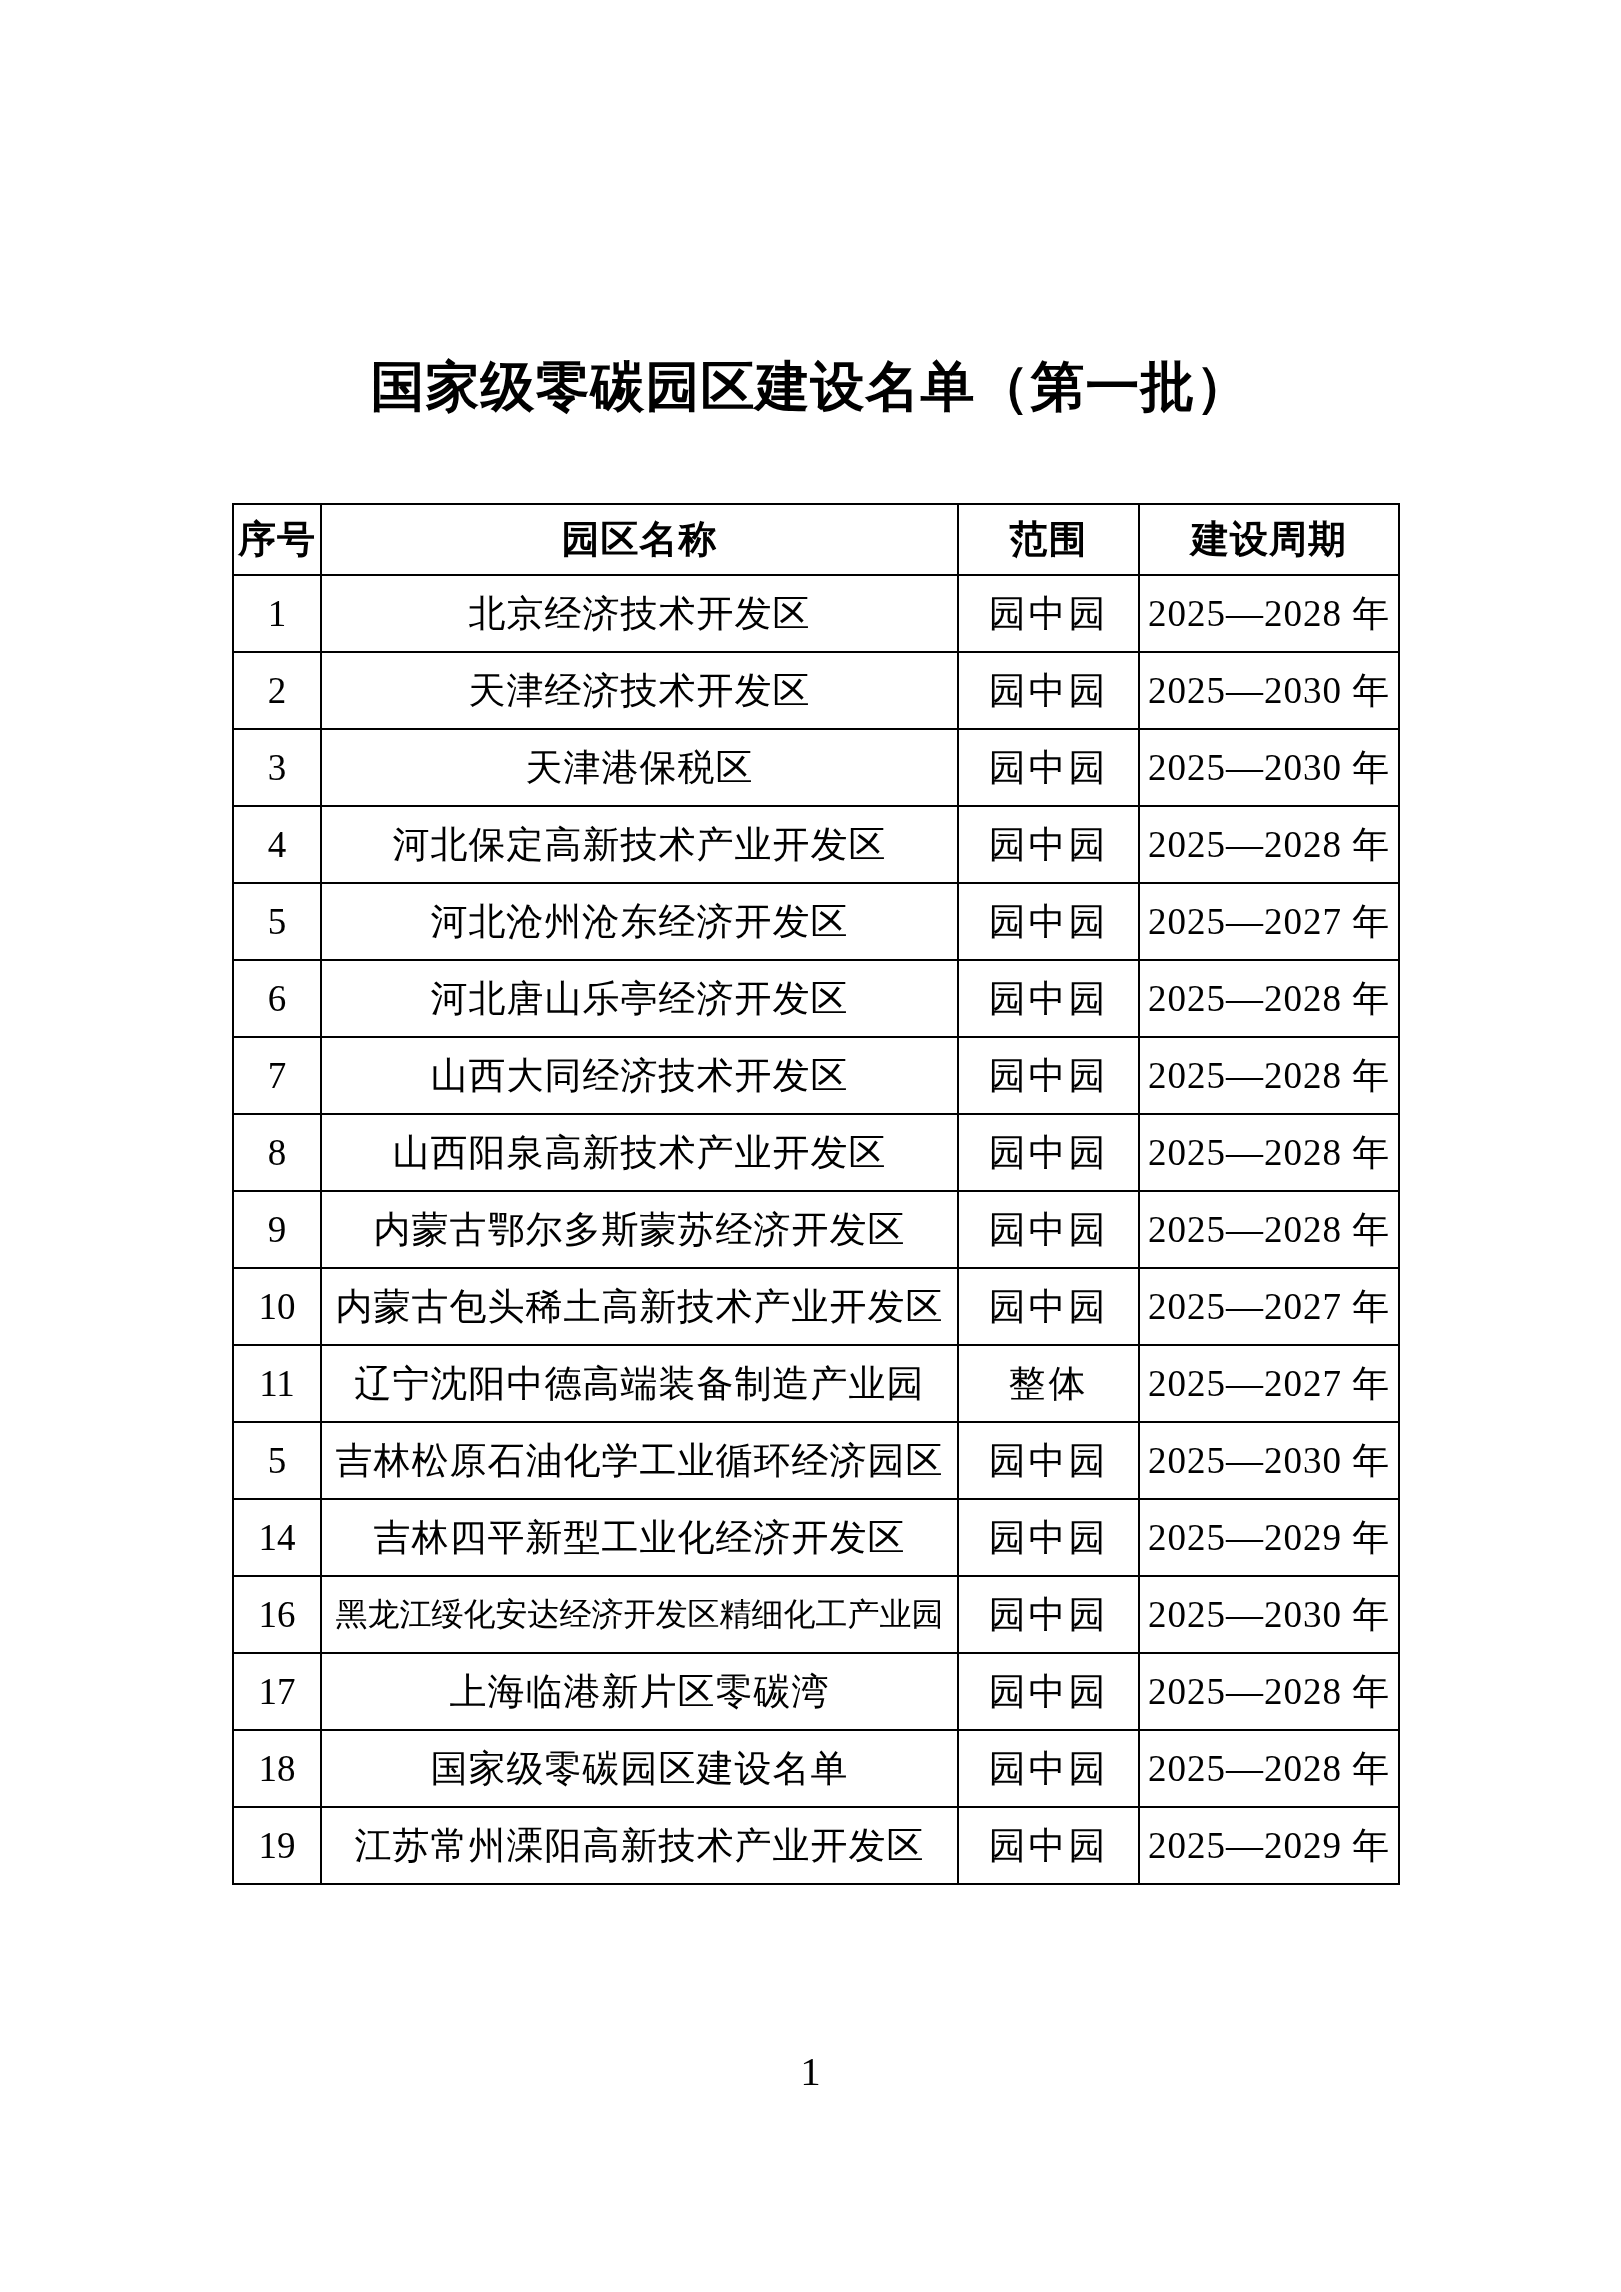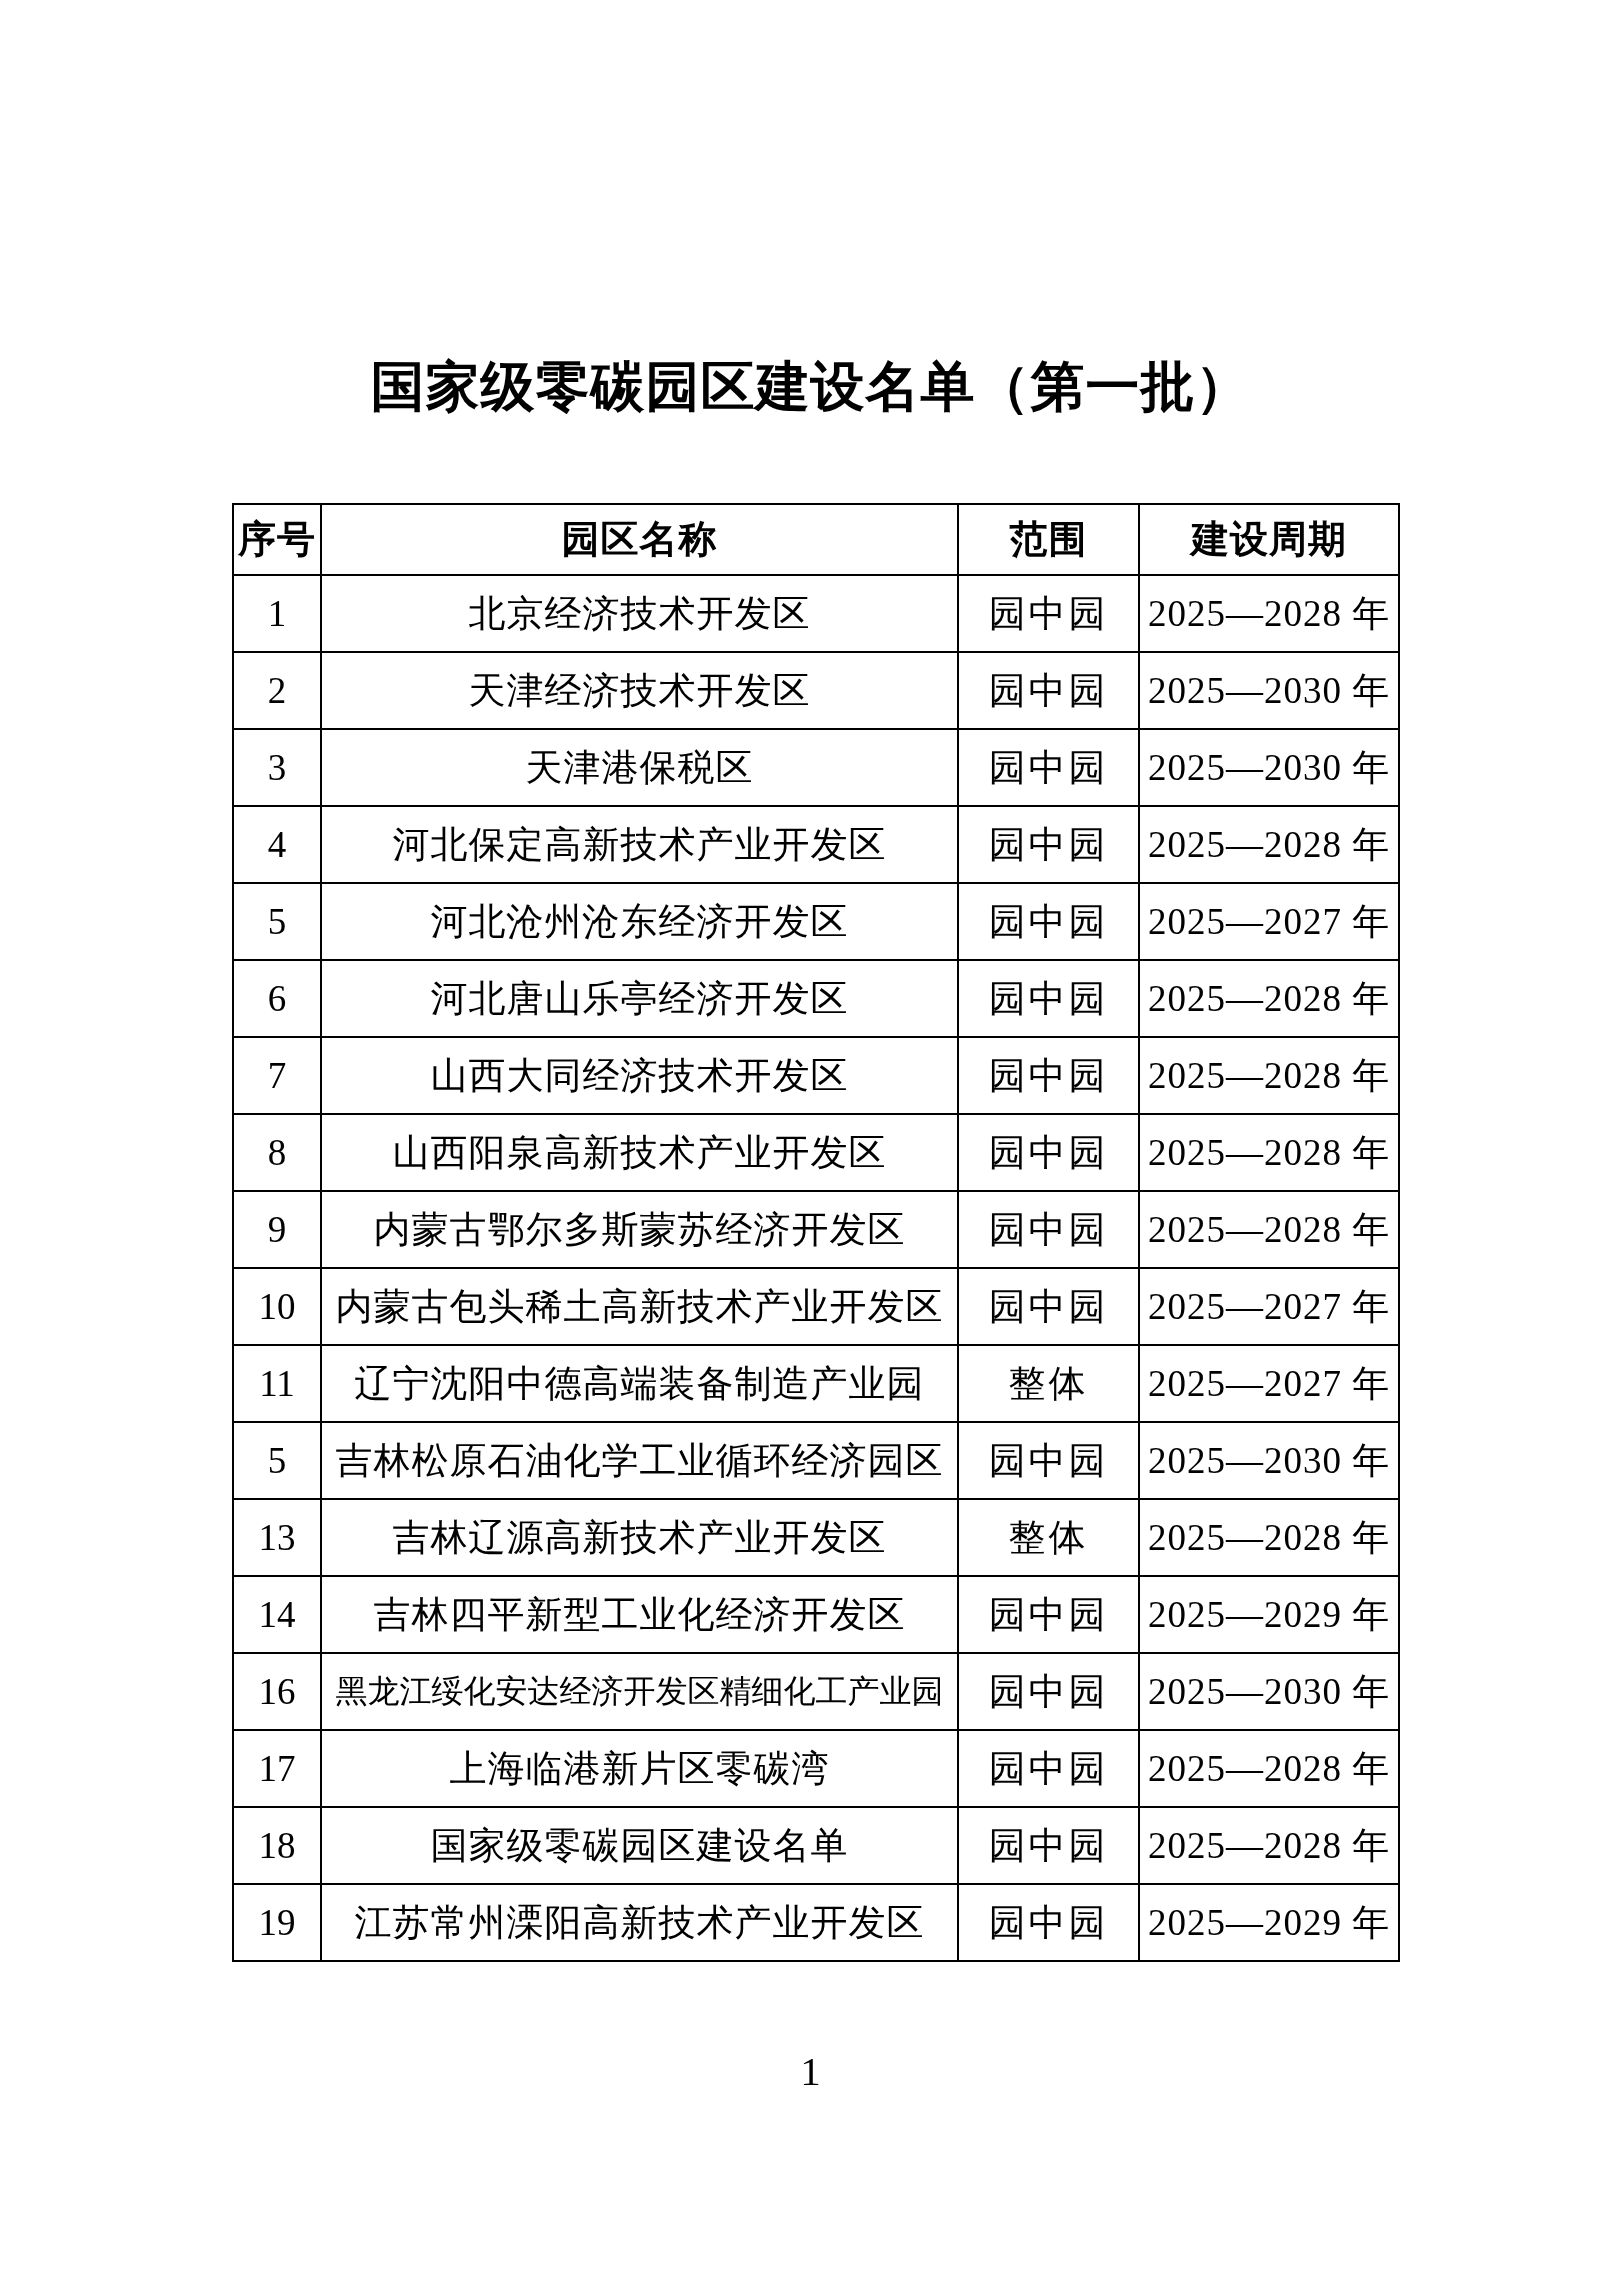--- a/index.html
+++ b/index.html
@@ -179,26 +179,20 @@
     <td class="c-scope">整体</td>
     <td class="c-period">2025—2027 年</td>
   </tr>
         <tr>
     <td class="c-no">5</td>
     <td class="c-name">吉林松原石油化学工业循环经济园区</td>
     <td class="c-scope">园中园</td>
     <td class="c-period">2025—2030 年</td>
   </tr>
         <tr>
-    <td class="c-no">13</td>
-    <td class="c-name">吉林辽源高新技术产业开发区</td>
-    <td class="c-scope">整体</td>
-    <td class="c-period">2025—2028 年</td>
-  </tr>
-        <tr>
     <td class="c-no">14</td>
     <td class="c-name">吉林四平新型工业化经济开发区</td>
     <td class="c-scope">园中园</td>
     <td class="c-period">2025—2029 年</td>
   </tr>
         <tr>
     <td class="c-no">16</td>
     <td class="c-name tight">黑龙江绥化安达经济开发区精细化工产业园</td>
     <td class="c-scope">园中园</td>
     <td class="c-period">2025—2030 年</td>

